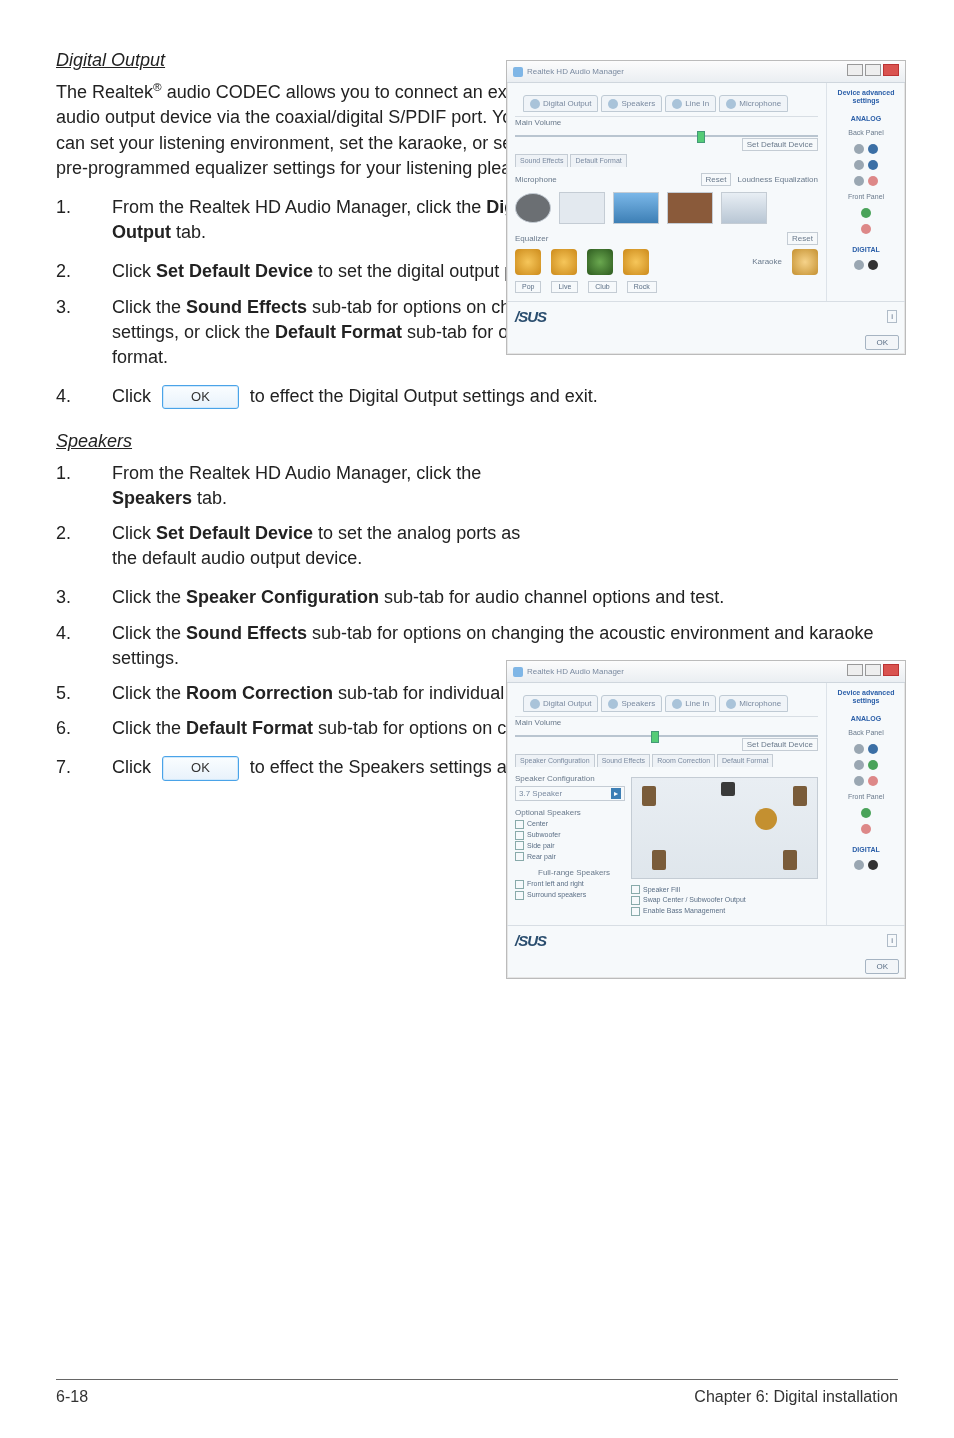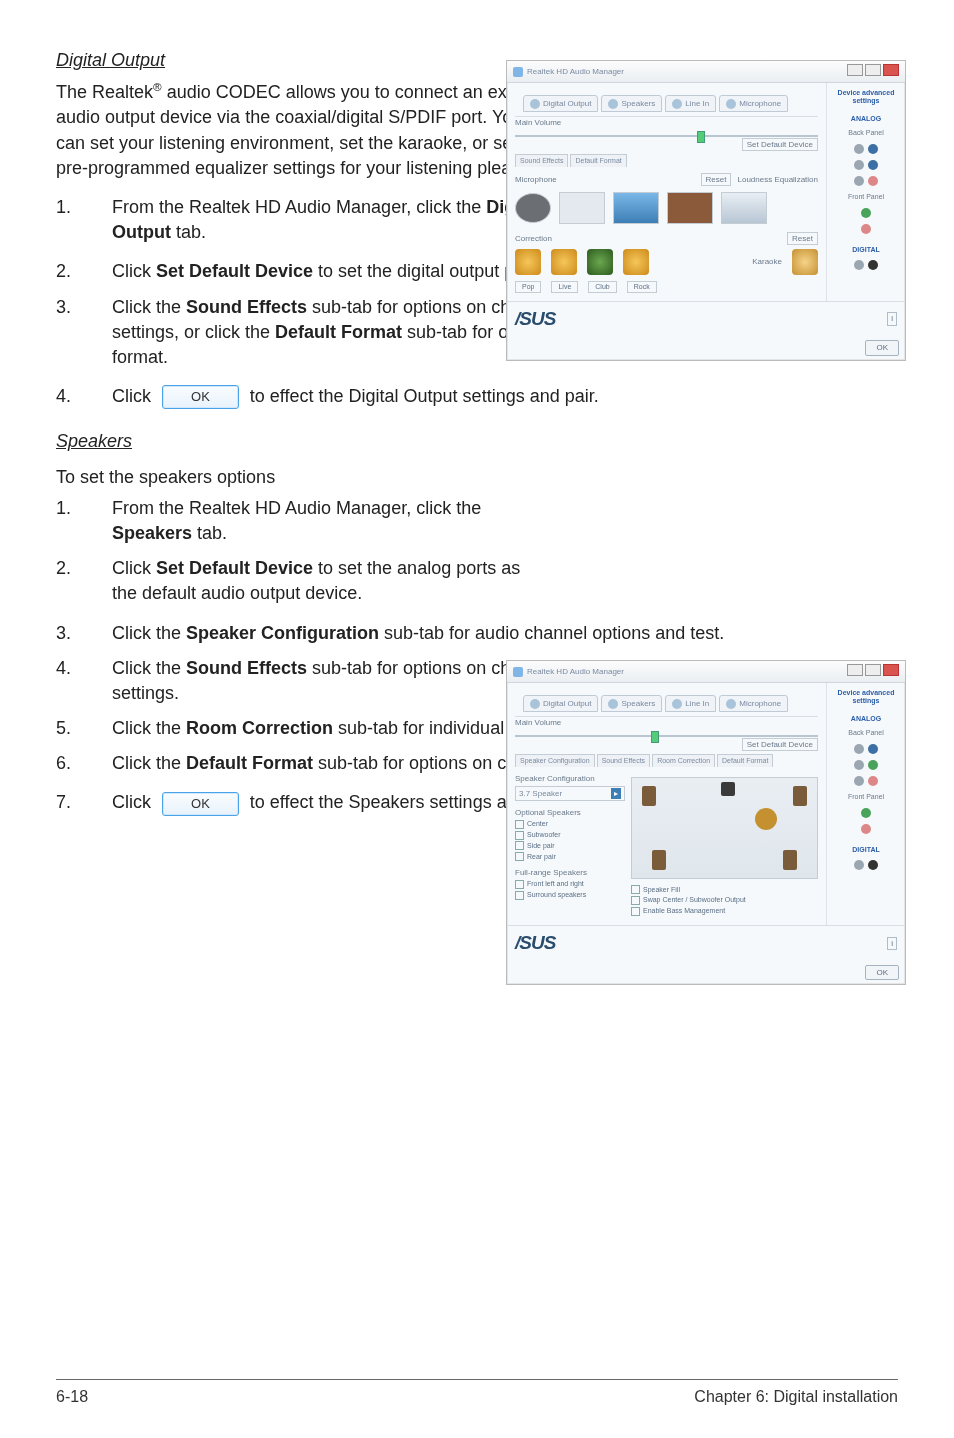--- a/index.html
+++ b/index.html
@@ -135,21 +135,21 @@
   .thumb-box {
     width:44px; height:30px; background:#e3e9ef; border:1px solid #c4ccd4;
     display:inline-block;
   }
   .row-flex { display:flex; align-items:center; gap:6px; }
   .eq-icon { width:26px; height:26px; display:inline-block; }
   .footer-logo {
     padding:4px 8px 2px 8px; border-top:1px solid #d8dee4;
     display:flex; justify-content:space-between; align-items:center;
   }
-  .asus-logo { font-weight:900; font-style:italic; color:#2a4d6e; letter-spacing:-1px; font-size:19px;}
+  .asus-logo { font-weight:900; font-style:italic; color:#2a4d6e; letter-spacing:-1px; font-size:15px;}
   .ok-chip {
     display:inline-block; border:1px solid #a6b4c2; background:#f2f5f8;
     font-size:8px; padding:1px 10px; border-radius:2px; color:#5a6e85;
     margin-top:4px;
   }
   .speaker-canvas {
     height:100px; background:linear-gradient(#e9eef3,#dfe6ec);
     border:1px solid #c4ccd4; margin:4px 0 6px 0;
     position:relative;
   }
@@ -190,21 +190,21 @@
         <span class="body">Click the <span class="bold">Sound Effects</span> sub-tab for options on changing the acoustic environment and karaoke settings, or click the <span class="bold">Default Format</span> sub-tab for options on changing the default audio output format.</span>
       </li>
     </ol>
 
   <ol class="steps">
     <li>
       <span class="num">4.</span>
       <span class="body">
         <span>Click</span>
         <span class="ok-btn">OK</span>
-        <span>to effect the Digital Output settings and pair.</span>
+        <span>to effect the Digital Output settings and exit.</span>
       </span>
     </li>
   </ol>
 
   <div class="floating-shot" style="top:60px;">
     <div class="shot-frame">
       <div class="titlebar">
         <span class="t-left">
             <span class="dot"></span>
           <span>Realtek HD Audio Manager</span>
@@ -254,21 +254,21 @@
 
           <div class="row-flex" style="gap:8px; margin-bottom:8px;">
             <span class="thumb-box" style="border-radius:50%; width:34px; height:28px; background:#6b6f73;"></span>
             <span class="thumb-box"></span>
             <span class="thumb-box" style="background:linear-gradient(#7ab7e8,#3d7fb5);"></span>
             <span class="thumb-box" style="background:#8a5a3a;"></span>
             <span class="thumb-box" style="background:linear-gradient(#e8eef4,#b8c6d4);"></span>
           </div>
 
           <div class="row-flex">
-            <span class="mini-label">Correction</span>
+            <span class="mini-label">Equalizer</span>
             <span style="flex:1"></span>
             <span class="mini-label" style="border:1px solid #c4ccd4; padding:0 4px;">Reset</span>
           </div>
 
           <div class="row-flex" style="gap:10px; margin:4px 0 6px 0;">
             <span class="eq-icon" style="background:radial-gradient(circle,#f6c65a,#cc8a1a); border-radius:4px;"></span>
             <span class="eq-icon" style="background:radial-gradient(circle,#f6c65a,#cc8a1a); border-radius:4px;"></span>
             <span class="eq-icon" style="background:radial-gradient(circle,#6aa84f,#2d5a1f); border-radius:4px;"></span>
             <span class="eq-icon" style="background:radial-gradient(circle,#f6c65a,#cc8a1a); border-radius:4px;"></span>
             <span style="flex:1"></span>
@@ -319,21 +319,20 @@
       <div style="text-align:right; padding:2px 6px 4px 0;">
         <span class="ok-chip">OK</span>
       </div>
     </div>
   </div>
 
   <div style="height:6px;"></div>
   <div class="section-title">Speakers</div>
 
 
-  <p class="lead-in">To set the speakers options</p>
 
   <ol class="steps narrow">
       <li>
         <span class="num">1.</span>
         <span class="body">From the Realtek HD Audio Manager, click the <span class="bold">Speakers</span> tab.</span>
       </li>
       <li>
         <span class="num">2.</span>
         <span class="body">Click <span class="bold">Set Default Device</span> to set the analog ports as the default audio output device.</span>
       </li>
@@ -421,21 +420,21 @@
                 <span>3.7 Speaker</span>
                   <span style="background:#3d7fb5;color:#fff;padding:0 3px;">▸</span>
               </div>
               <div class="mini-label" style="margin-top:4px;">Optional Speakers</div>
               <div>
                   <div style="font-size: 7px; color: rgb(90, 110, 133); margin: 1px 0px;"><span style="display:inline-block;width:7px;height:7px;border:1px solid #8aa;vertical-align:middle;margin-right:3px;"></span>Center</div>
                   <div style="font-size: 7px; color: rgb(90, 110, 133); margin: 1px 0px;"><span style="display:inline-block;width:7px;height:7px;border:1px solid #8aa;vertical-align:middle;margin-right:3px;"></span>Subwoofer</div>
                   <div style="font-size: 7px; color: rgb(90, 110, 133); margin: 1px 0px;"><span style="display:inline-block;width:7px;height:7px;border:1px solid #8aa;vertical-align:middle;margin-right:3px;"></span>Side pair</div>
                   <div style="font-size: 7px; color: rgb(90, 110, 133); margin: 1px 0px;"><span style="display:inline-block;width:7px;height:7px;border:1px solid #8aa;vertical-align:middle;margin-right:3px;"></span>Rear pair</div>
                 </div>
-              <div class="mini-label" style="margin-top:6px;">Full-range Speakers</div>
+              <div class="mini-label" style="margin-top:6px;margin-left:23px;">Full-range Speakers</div>
               <div>
                   <div style="font-size: 7px; color: rgb(90, 110, 133); margin: 1px 0px;"><span style="display:inline-block;width:7px;height:7px;border:1px solid #8aa;vertical-align:middle;margin-right:3px;"></span>Front left and right</div>
                   <div style="font-size: 7px; color: rgb(90, 110, 133); margin: 1px 0px;"><span style="display:inline-block;width:7px;height:7px;border:1px solid #8aa;vertical-align:middle;margin-right:3px;"></span>Surround speakers</div>
                 </div>
             </div>
             <div style="flex:1;">
               <div class="speaker-canvas">
                 <span class="sp" style="left:10px; top:8px;"></span>
                 <span class="sp" style="right:10px; top:8px;"></span>
                 <span class="sp" style="left:48%; top:4px; height:14px; background:#3a3a3a;"></span>

